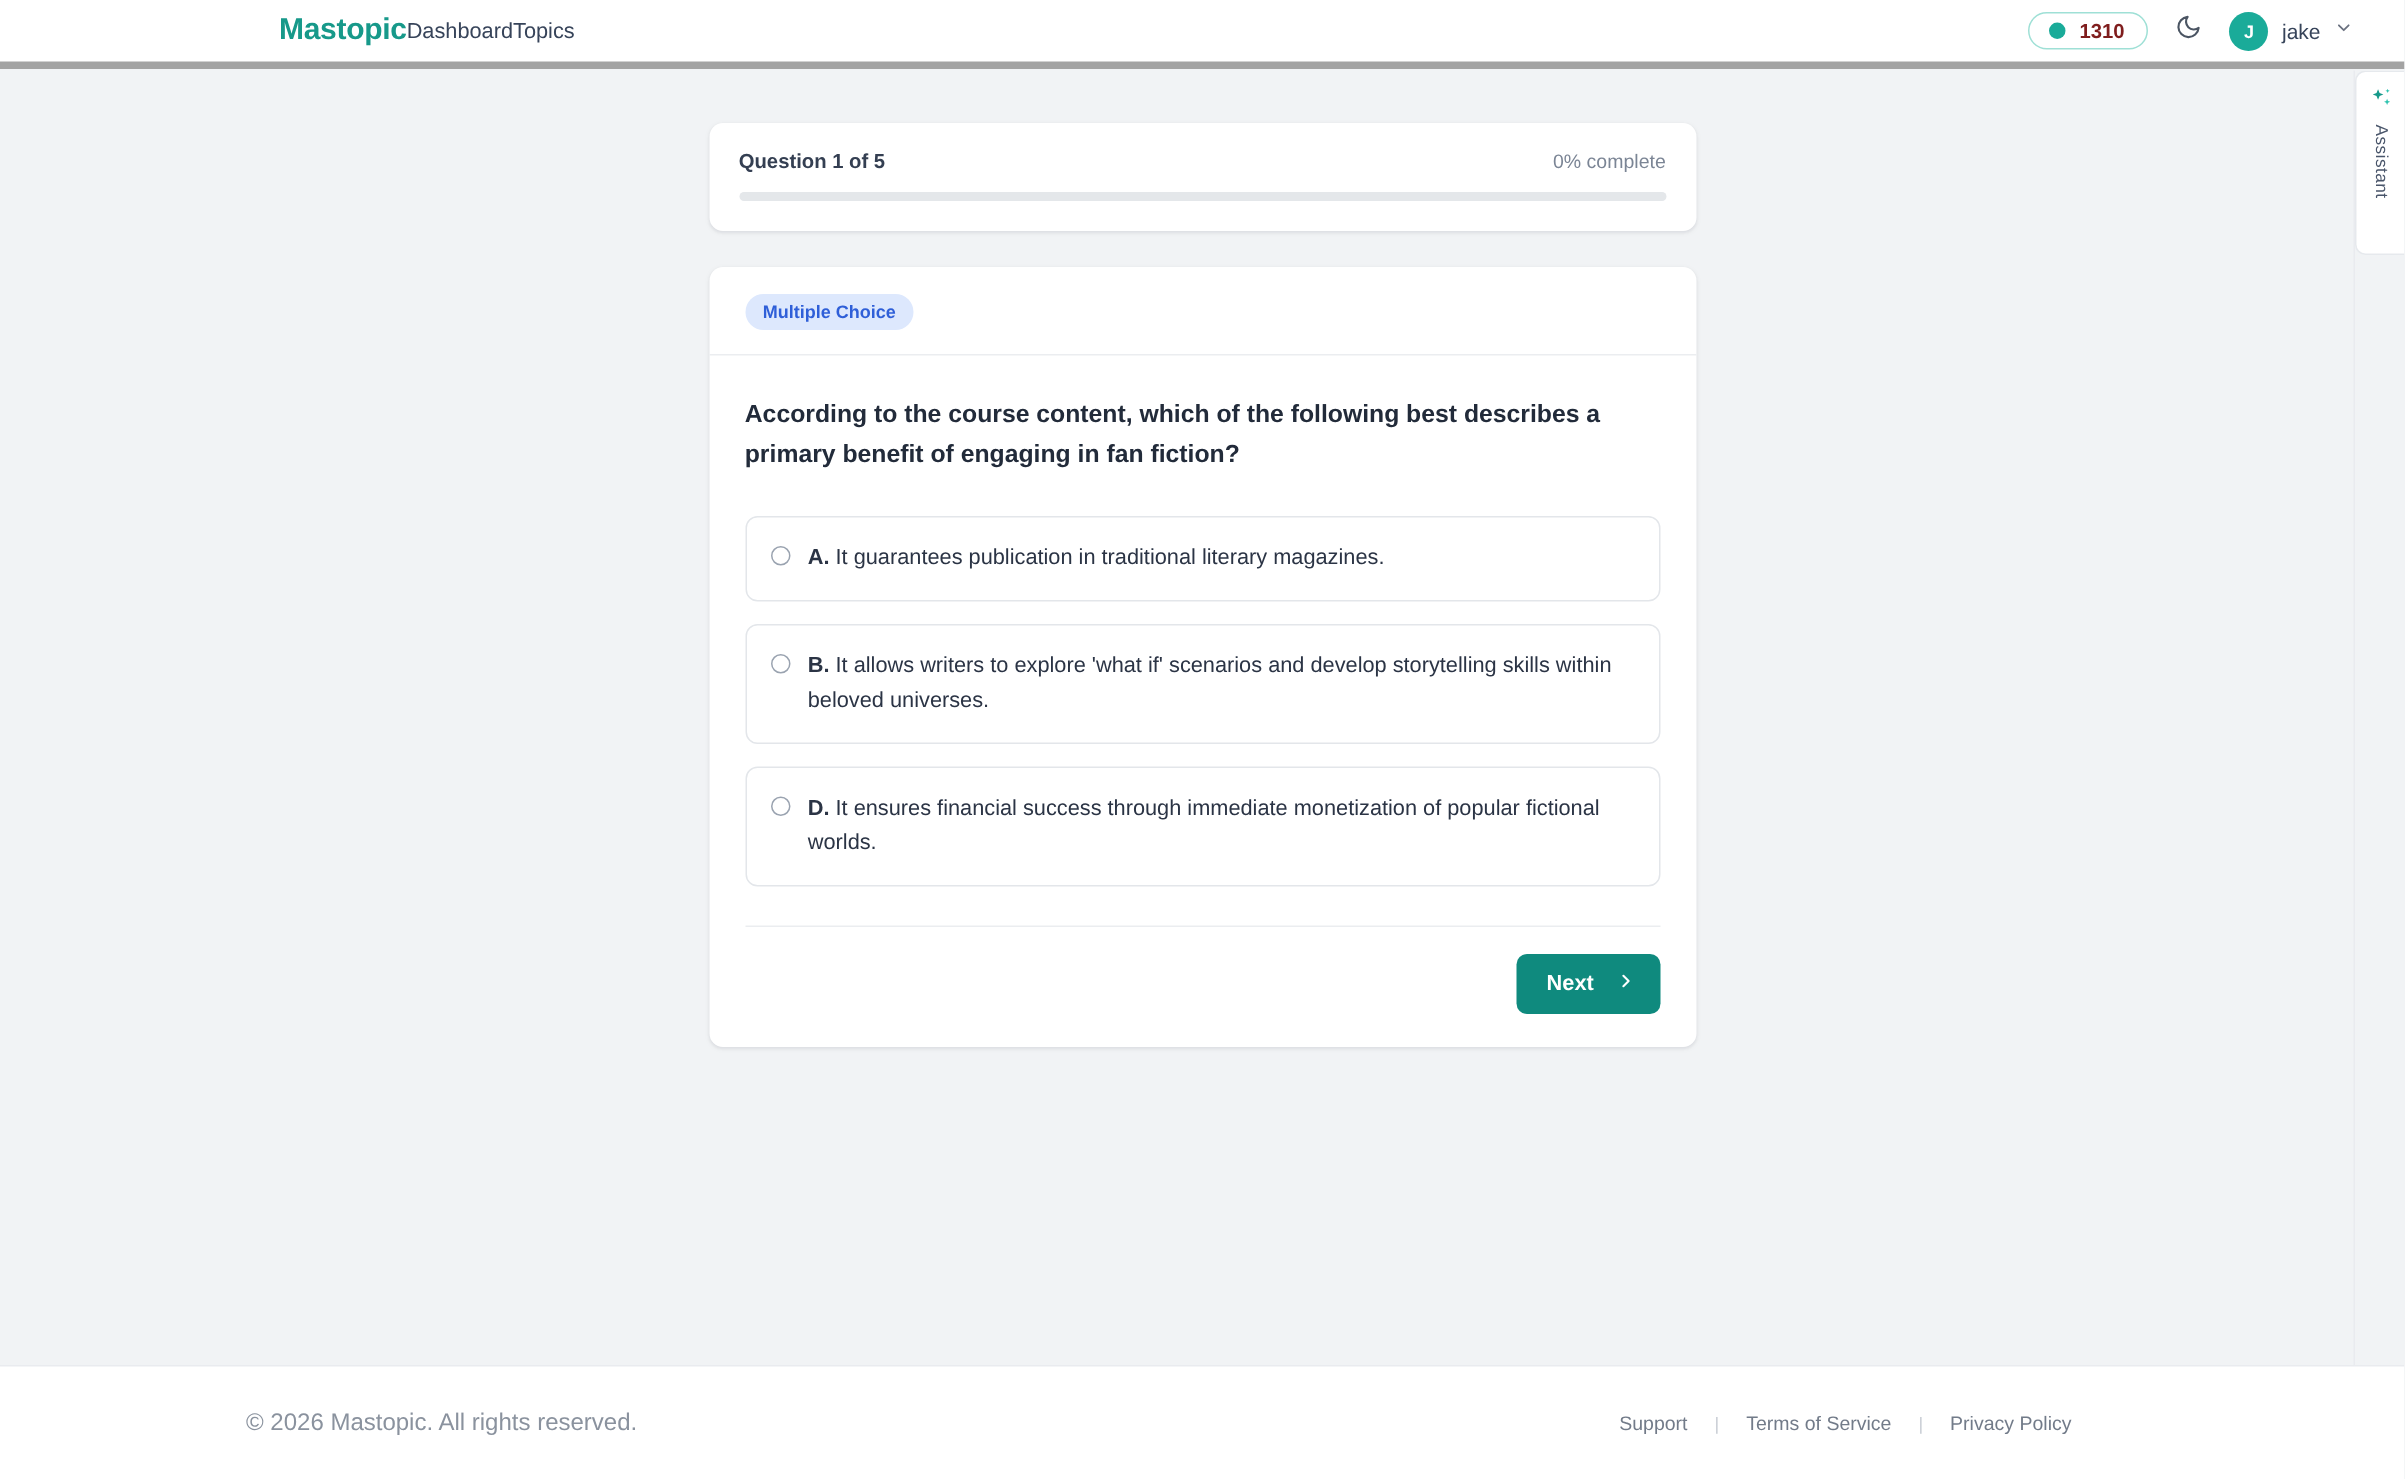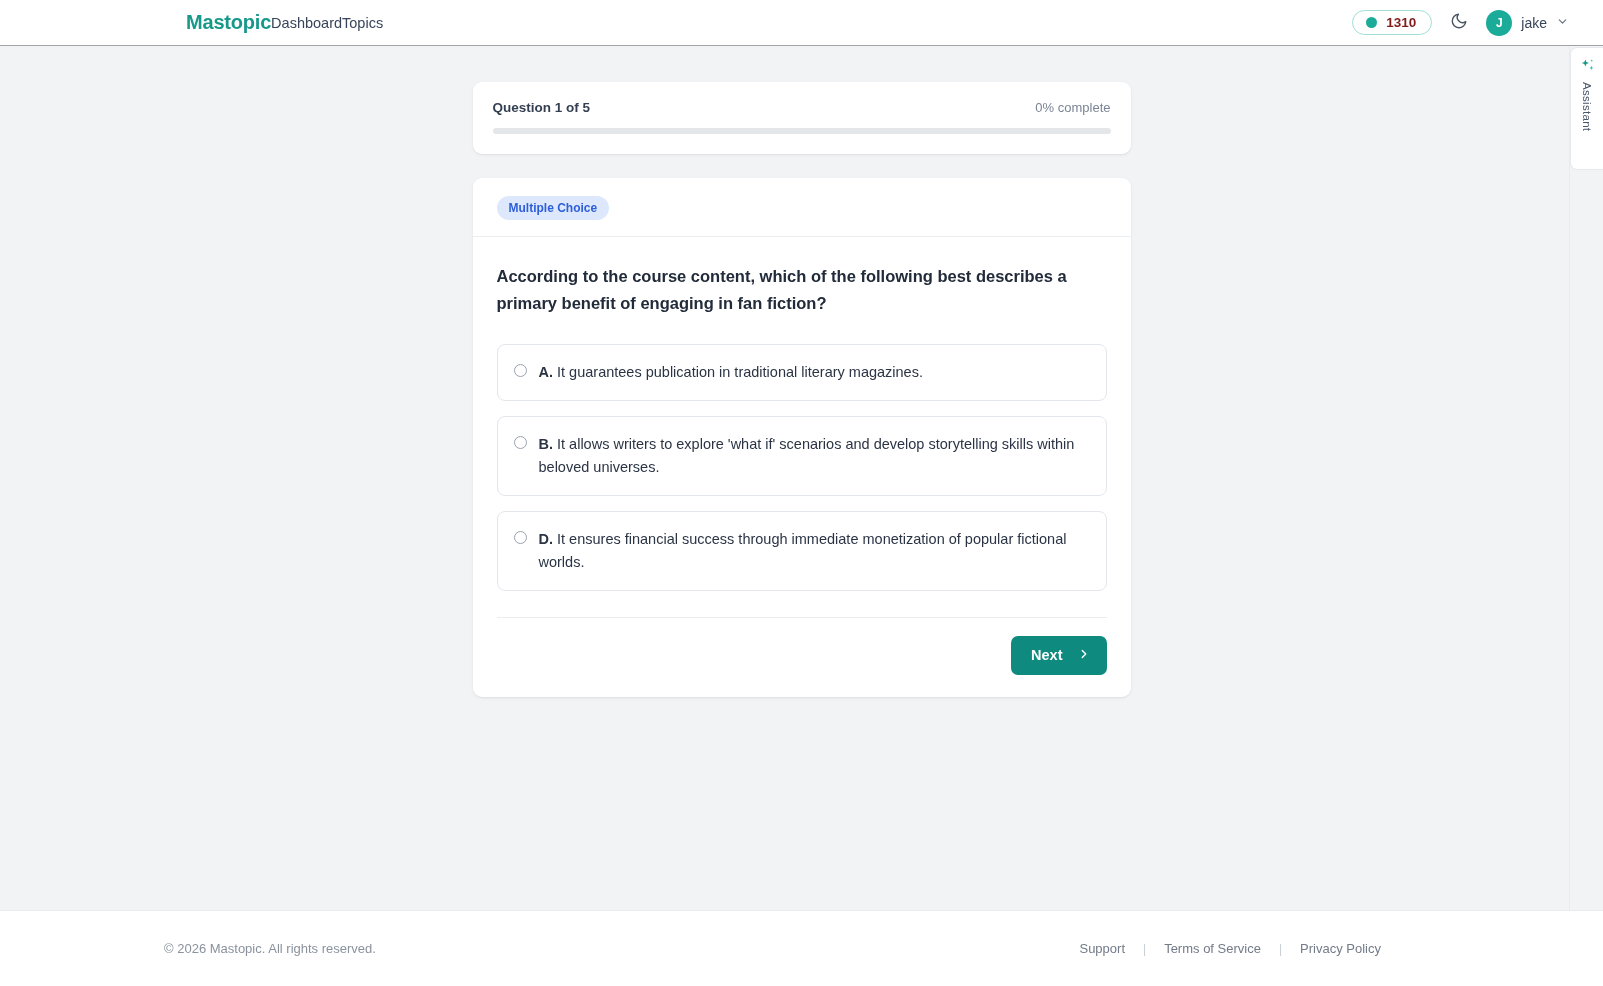--- a/index.html
+++ b/index.html
@@ -15,21 +15,21 @@
     position: relative;
   }
 
   
   .header {
     height: 46px;
     background: #ffffff;
     display: flex;
     align-items: center;
     padding: 0 24px 0 0;
-    border-bottom: 1px solid #a3a3a3;
+    border-bottom: 5px solid #a3a3a3;
     position: relative;
     z-index: 5;
   }
   .brand {
     font-size: 20px;
     font-weight: bold;
     color: #17998a;
     margin-left: 186px;
     letter-spacing: -0.2px;
   }
@@ -262,21 +262,21 @@
     left: 0; bottom: 0;
     width: 1603px;
     height: 76px;
     background: #ffffff;
     border-top: 1px solid #e9ebef;
     display: flex;
     align-items: center;
     padding: 0 0 0 164px;
   }
   .copyright {
-    font-size: 13px;
+    font-size: 16px;
     color: #8a929e;
   }
   .footer-links {
     margin-left: auto;
     margin-right: 222px;
     display: flex;
     align-items: center;
     gap: 18px;
   }
   .footer-link {

